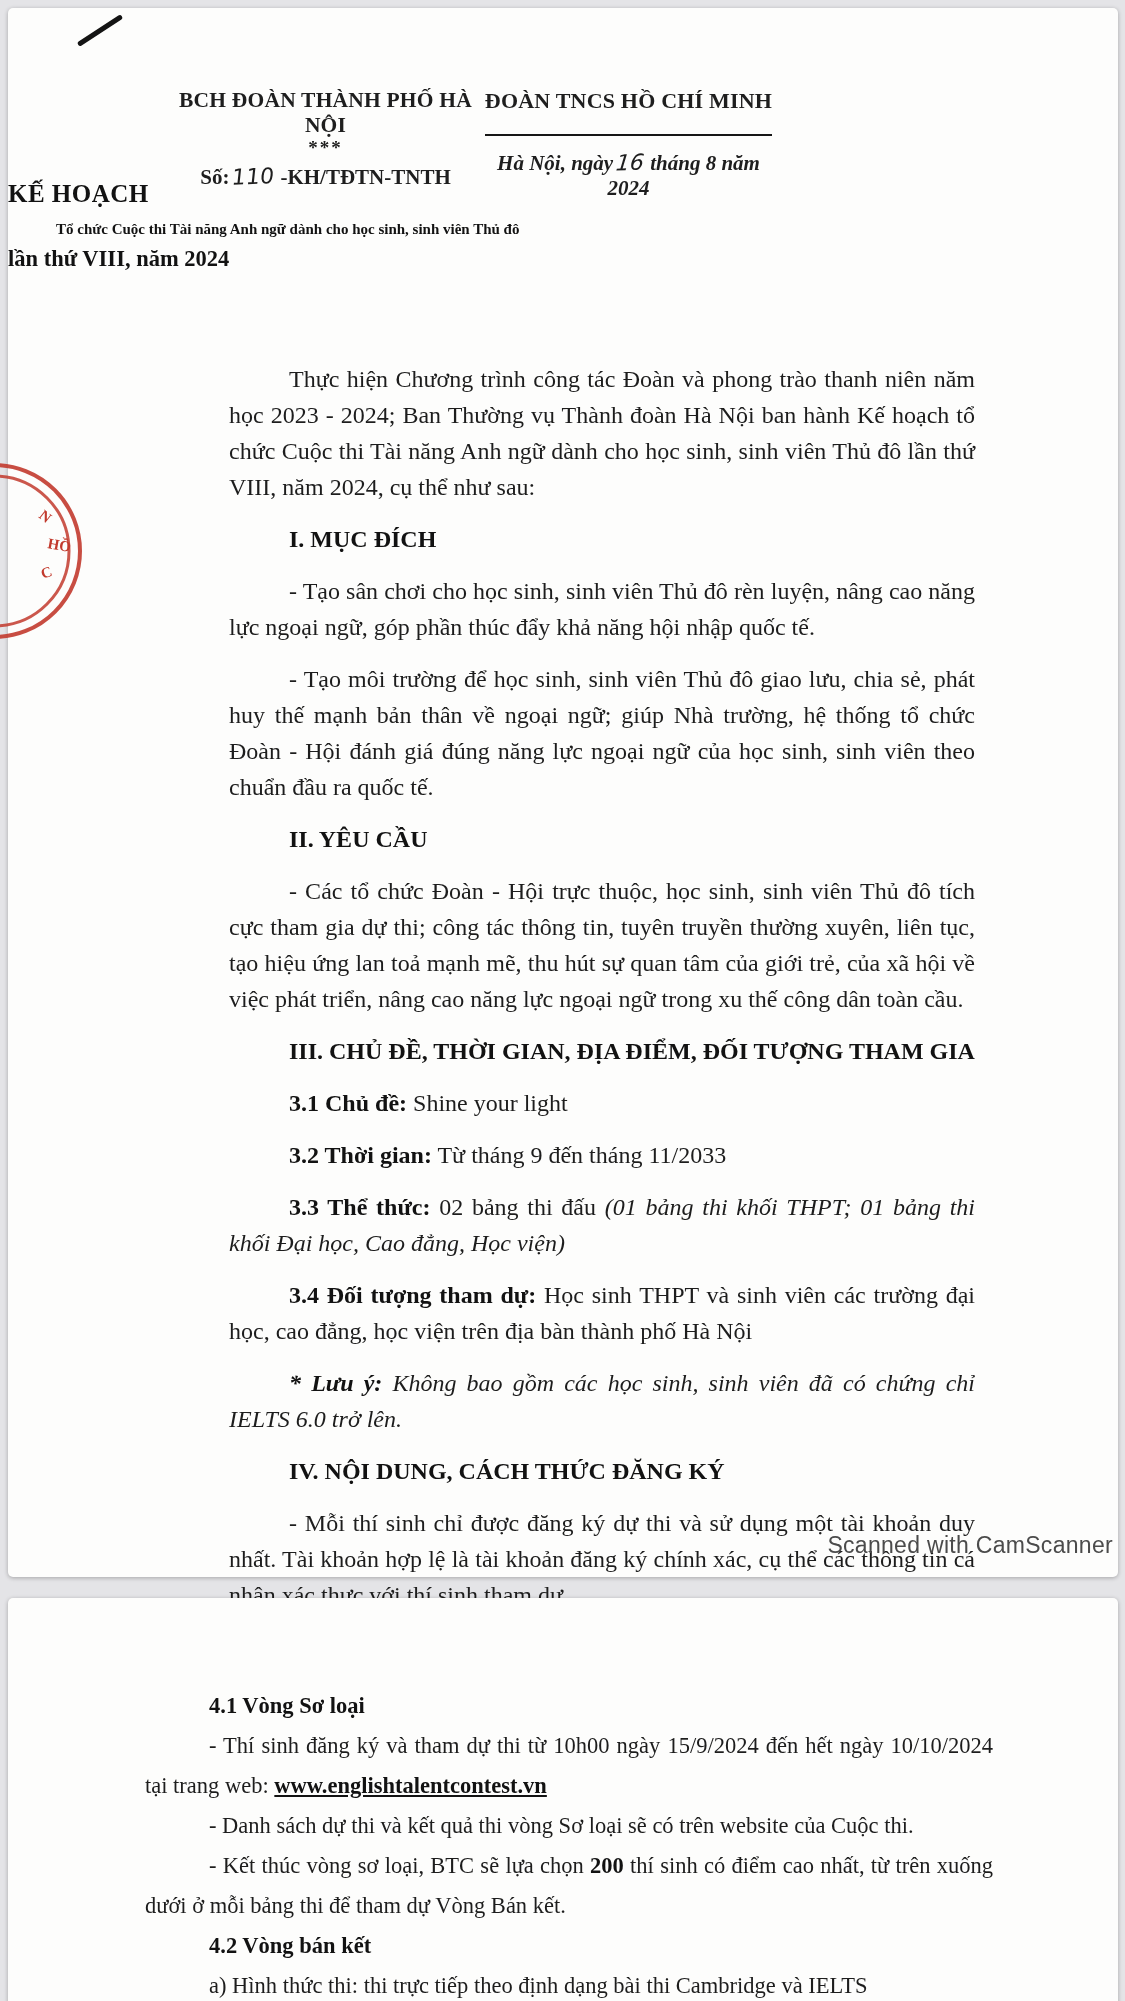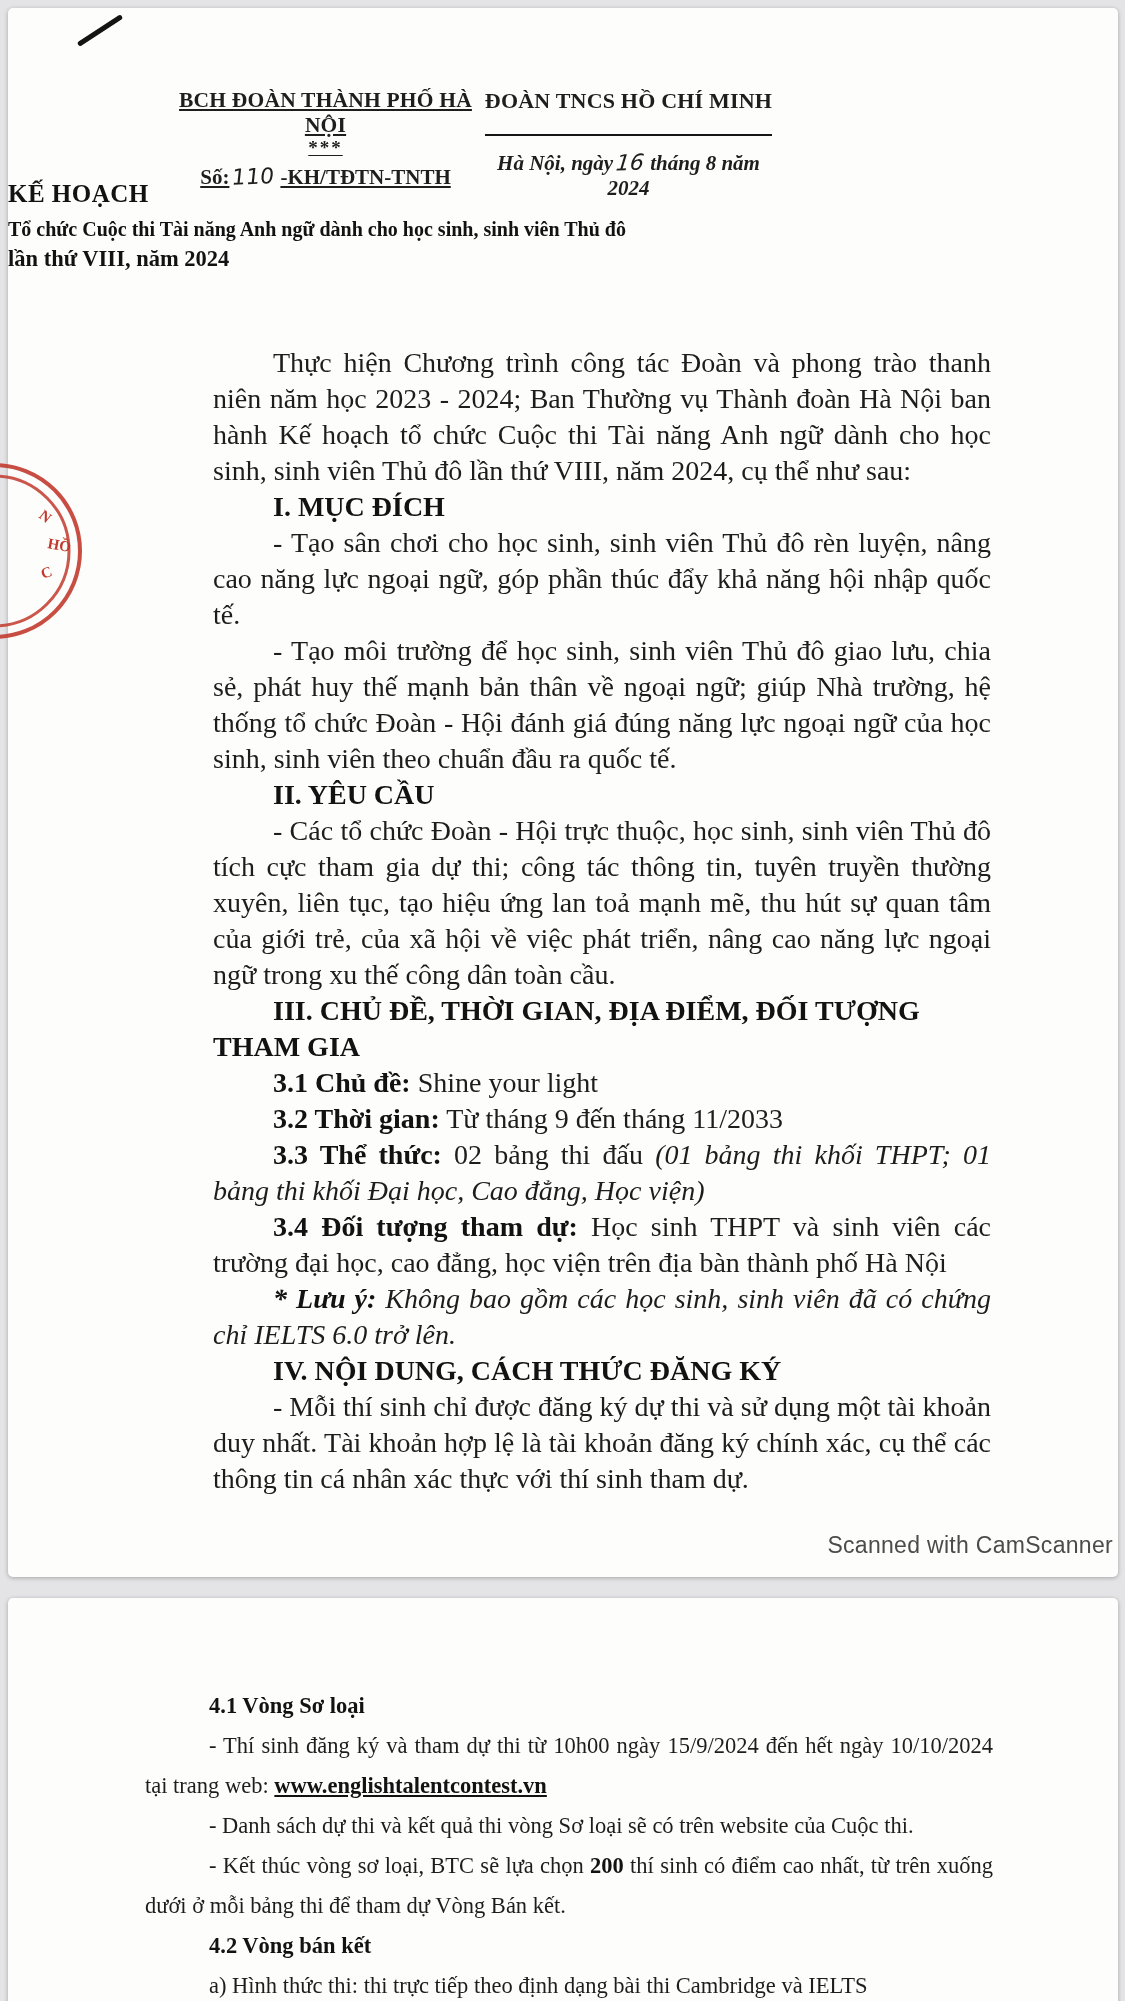--- a/index.html
+++ b/index.html
@@ -27,21 +27,21 @@
     transform:rotate(-33deg);
   }
 
   
   .stamp{position:absolute;left:0;top:447px;width:100px;height:180px;overflow:visible;}
   .stamp text{font-family:"Liberation Serif",serif;font-weight:bold;fill:#c23a2d;}
 
   
   .hdr-left{
     position:absolute;top:80px;left:150px;width:335px;
-    text-align:center;font-weight:bold;text-decoration:underline;
+    text-align:center;font-weight:bold;
   }
   .hdr-left .org{font-size:21.5px;letter-spacing:.2px;}
   .hdr-left .stars{font-size:19px;line-height:14px;margin-top:3px;letter-spacing:2px;}
   .hdr-left .doc-no{font-size:21px;margin-top:9px;}
   .hdr-right{
     position:absolute;top:80px;left:468px;width:305px;
     text-align:center;font-weight:bold;
   }
   .hdr-right .org{
     font-size:22px;display:inline-block;
@@ -50,27 +50,27 @@
   .hdr-right .date{font-size:21px;font-style:italic;margin-top:14px;}
   .hand{
     font-family:"DejaVu Sans",sans-serif;
     display:inline-block;transform:skewX(-8deg) rotate(-2deg);
     font-size:22px;font-weight:500;margin:0 6px 0 3px;
   }
 
   
   .title-block{position:absolute;top:172px;left:0;right:0;text-align:left;font-weight:bold;color:#121212;}
   .title-block .t1{font-size:25px;letter-spacing:.5px;}
-  .title-block .t2{font-size:20px;margin-top:6px;line-height:30px;}
+  .title-block .t2{font-size:15px;margin-top:6px;line-height:30px;margin-left:48px;}
   .title-block .t3{font-size:22.5px;line-height:30px;}
 
   
   .content{position:absolute;top:337px;left:205px;right:127px;}
   .content p, .content h3{
-    margin:0;font-size:28px;line-height:36px;font-weight:normal;
+    margin:16px;font-size:24px;line-height:36px;font-weight:normal;
     text-align:justify;text-indent:60px;color:#1d1d1d;
   }
   .content h3{font-weight:bold;text-align:left;color:#121212;}
   b.lbl{color:#121212;font-family:Liberation Serif, serif;}
   .it{font-style:italic;}
 
   
   .scan-footer{
     position:absolute;right:5px;bottom:18px;
     font-family:"Liberation Sans","DejaVu Sans",sans-serif;

